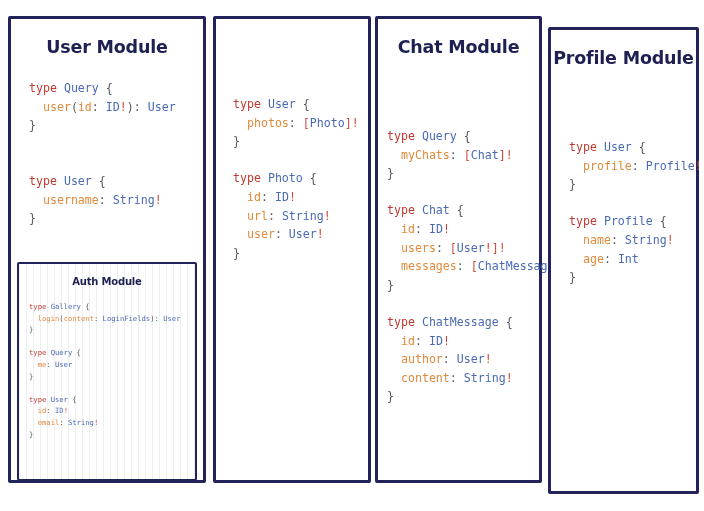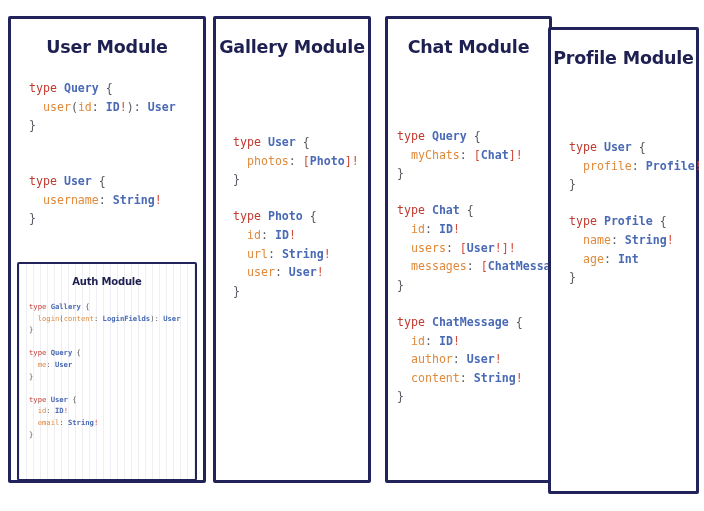--- a/index.html
+++ b/index.html
@@ -46,21 +46,21 @@
 
   .code {
     font-family: "DejaVu Sans Mono", monospace;
     font-size: 11.6px;
     line-height: 18.6px;
     white-space: pre;
     color: #55585e;
   }
 
   .code .kw      { color: #c0392f; }   
-  .code .tname   { color: #4a6ab5; font-weight: bold; }   
+  .code .tname   { color: #4a6ab5; }   
   .code .field   { color: #e08a3c; }   
   .code .punct   { color: #55585e; }   
   .code .bang    { color: #d04a3a; }   
   .code .brk     { color: #d04a3a; }   
 
   
   .m-auth {
     position: absolute;
     box-sizing: border-box;
     border: 2px solid #23235c;
@@ -113,33 +113,32 @@
 <span class="punct">}</span>
 
 <span class="kw">type</span> <span class="tname">User</span> <span class="punct">{</span>
   <span class="field">id</span><span class="punct">:</span> <span class="tname">ID</span><span class="bang">!</span>
   <span class="field">email</span><span class="punct">:</span> <span class="tname">String</span><span class="bang">!</span>
 <span class="punct">}</span></div>
     </div>
   </div>
 
   <div class="module m-outer" style="left:213px; top:16px; width:158px; height:467px;">
-    <div class="module-title">Gallery Module</div>
     <div class="code code-block" style="margin:76px 0 0 17px;"><span class="kw">type</span> <span class="tname">User</span> <span class="punct">{</span>
   <span class="field">photos</span><span class="punct">:</span> <span class="brk">[</span><span class="tname">Photo</span><span class="brk">]</span><span class="bang">!</span>
 <span class="punct">}</span>
 
 <span class="kw">type</span> <span class="tname">Photo</span> <span class="punct">{</span>
   <span class="field">id</span><span class="punct">:</span> <span class="tname">ID</span><span class="bang">!</span>
   <span class="field">url</span><span class="punct">:</span> <span class="tname">String</span><span class="bang">!</span>
   <span class="field">user</span><span class="punct">:</span> <span class="tname">User</span><span class="bang">!</span>
 <span class="punct">}</span></div>
   </div>
 
-  <div class="module m-outer" style="left:385px; top:16px; width:167px; height:467px;">
+  <div class="module m-outer" style="left:375px; top:16px; width:167px; height:467px;">
     <div class="module-title">Chat Module</div>
     <div class="code code-block" style="margin:70px 0 0 9px;"><span class="kw">type</span> <span class="tname">Query</span> <span class="punct">{</span>
   <span class="field">myChats</span><span class="punct">:</span> <span class="brk">[</span><span class="tname">Chat</span><span class="brk">]</span><span class="bang">!</span>
 <span class="punct">}</span>
 
 <span class="kw">type</span> <span class="tname">Chat</span> <span class="punct">{</span>
   <span class="field">id</span><span class="punct">:</span> <span class="tname">ID</span><span class="bang">!</span>
   <span class="field">users</span><span class="punct">:</span> <span class="brk">[</span><span class="tname">User</span><span class="bang">!</span><span class="brk">]</span><span class="bang">!</span>
   <span class="field">messages</span><span class="punct">:</span> <span class="brk">[</span><span class="tname">ChatMessage</span><span class="brk">]</span><span class="bang">!</span>
 <span class="punct">}</span>

